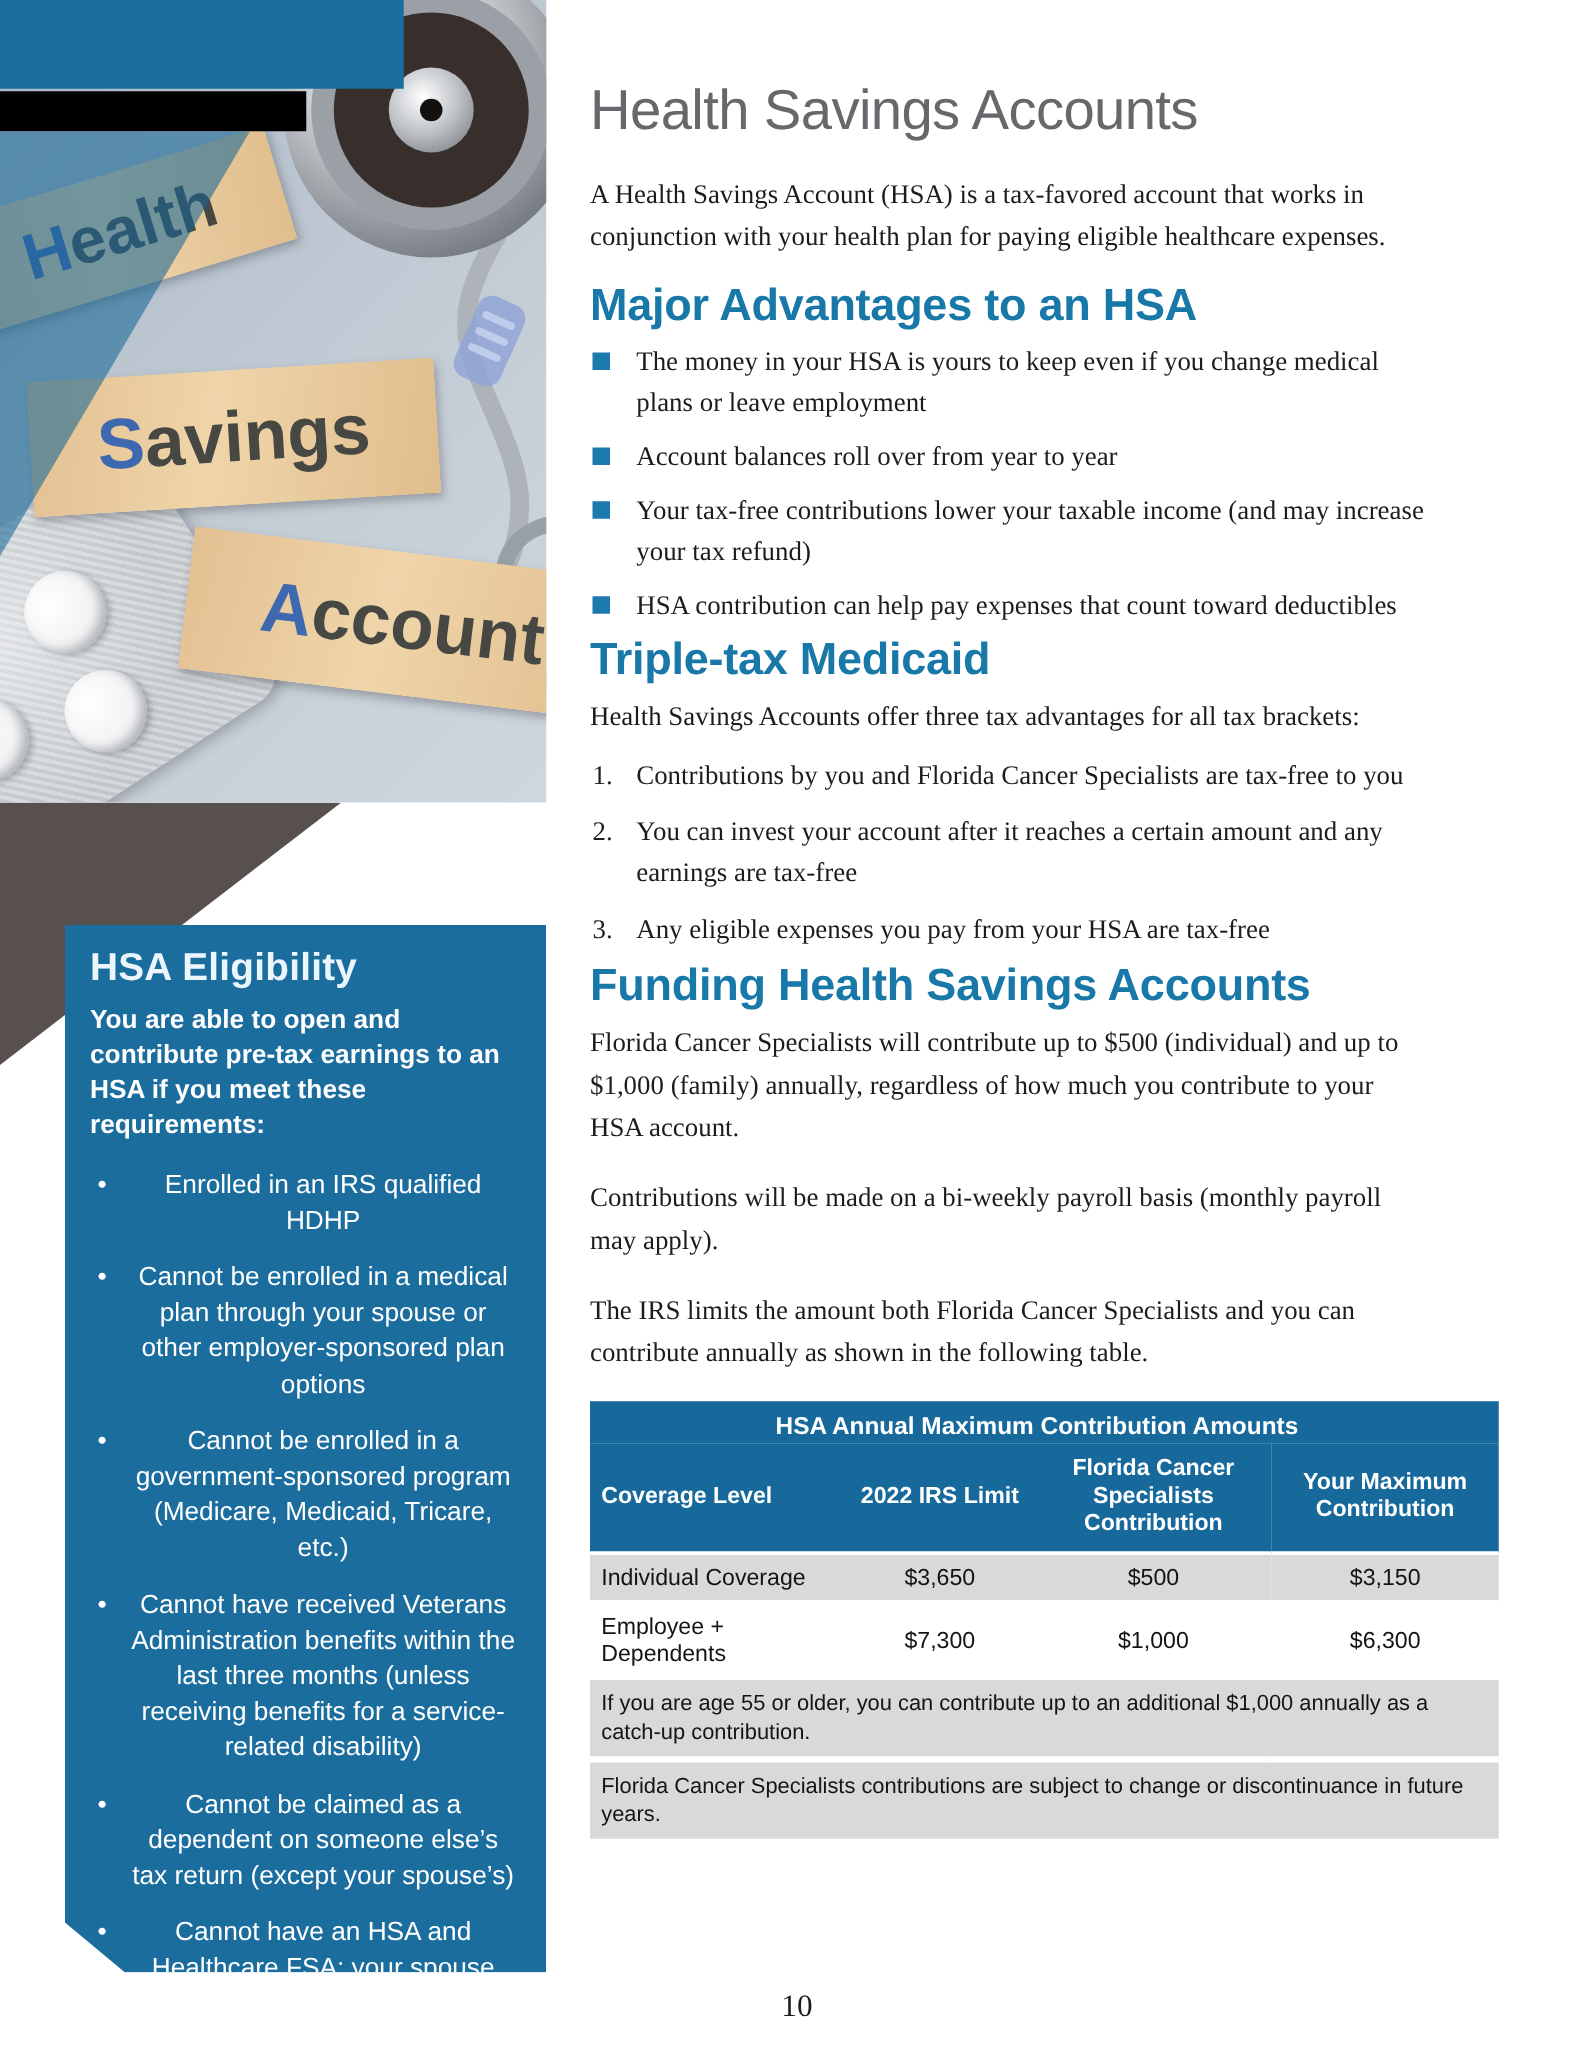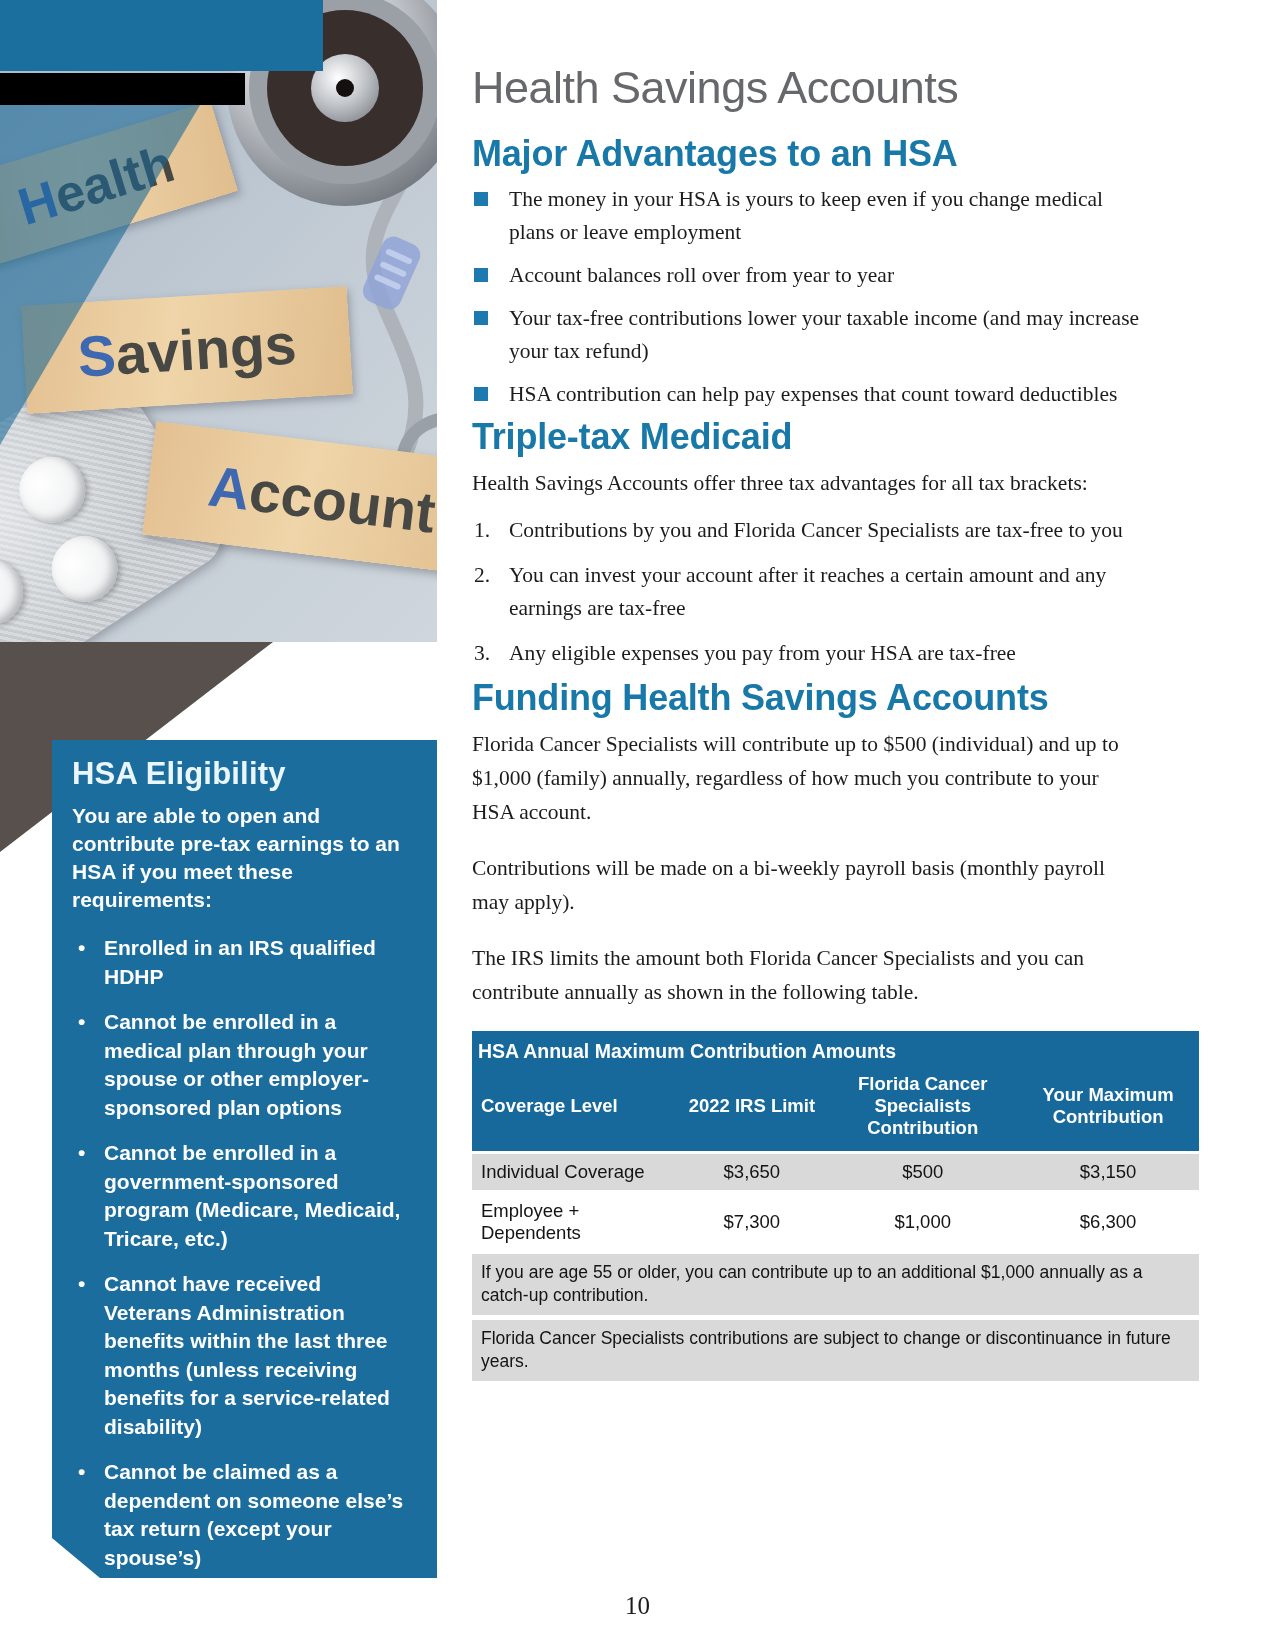--- a/index.html
+++ b/index.html
@@ -64,21 +64,21 @@
     background:#1b6d9e;color:#ffffff;
     font-family:"Liberation Sans",sans-serif;
     clip-path:polygon(0 0,100% 0,100% 100%,48px 100%,0 calc(100% - 40px));
     padding:16px 24px 0 20px;box-sizing:border-box;
   }
   .elig-title{font-size:31px;font-weight:700;color:#eaf5fc;margin:0 0 10px 0;letter-spacing:.2px;}
   .elig-intro{font-size:21px;line-height:28px;margin:0 0 20px 0;font-weight:700;}
   .elig-list{list-style:none;margin:0;padding:0;}
   .elig-list li{
     position:relative;padding-left:32px;margin-bottom:17px;
-    font-size:21px;line-height:28.5px;font-weight:700;
+    font-size:21px;line-height:28.5px;font-weight:400;text-align:center;
   }
   .elig-list li::before{content:"\2022";position:absolute;left:6px;top:0;}
 
   
   .main{position:absolute;left:472px;top:0;width:730px;}
   .main-title{
     font-family:"Liberation Sans",sans-serif;font-weight:400;
     font-size:45px;line-height:52px;color:#66686c;letter-spacing:-.5px;
     margin:62px 0 24px 0;
   }
@@ -104,21 +104,21 @@
   ol.triple li::before{content:counter(tt) ".";position:absolute;left:2px;top:0;}
 
   
   table.hsa{
     border-collapse:collapse;width:727px;margin-top:12px;
     font-family:"Liberation Sans",sans-serif;table-layout:fixed;
   }
   table.hsa td,table.hsa th{padding:0;}
   tr.t-title td{
     background:#17699c;color:#ffffff;font-weight:700;font-size:19.5px;
-    padding:9px 18px 2px 6px;
+    text-align:center;padding:9px 18px 2px 6px;
   }
   tr.t-head th{
     background:#17699c;color:#ffffff;font-weight:700;font-size:18.5px;line-height:22px;
     text-align:center;vertical-align:middle;padding:8px 6px 12px 6px;
     border-bottom:3px solid #ffffff;
   }
   tr.t-head th.first{text-align:left;padding-left:9px;}
   tr.t-row td{
     font-size:18.5px;padding:7px 6px;text-align:center;color:#141414;
     border-bottom:3px solid #ffffff;
@@ -208,20 +208,21 @@
       <li>Cannot be enrolled in a government-sponsored program (Medicare, Medicaid, Tricare, etc.)</li>
       <li>Cannot have received Veterans Administration benefits within the last three months (unless receiving benefits for a service-related disability)</li>
       <li>Cannot be claimed as a dependent on someone else’s tax return (except your spouse’s)</li>
       <li>Cannot have an HSA and Healthcare FSA; your spouse cannot have a Healthcare FSA through his/her own employer</li>
     </ul>
   </aside>
 
   <main class="main">
     <h1 class="main-title">Health Savings Accounts</h1>
 
+    <p class="body">A Health Savings Account (HSA) is a tax-favored account that works in conjunction with your health plan for paying eligible healthcare expenses.</p>
 
     <h2 class="sec-h">Major Advantages to an HSA</h2>
     <ul class="adv">
       <li>The money in your HSA is yours to keep even if you change medical plans or leave employment</li>
       <li>Account balances roll over from year to year</li>
       <li>Your tax-free contributions lower your taxable income (and may increase your tax refund)</li>
       <li>HSA contribution can help pay expenses that count toward deductibles</li>
     </ul>
 
     <h2 class="sec-h">Triple-tax Medicaid</h2>

